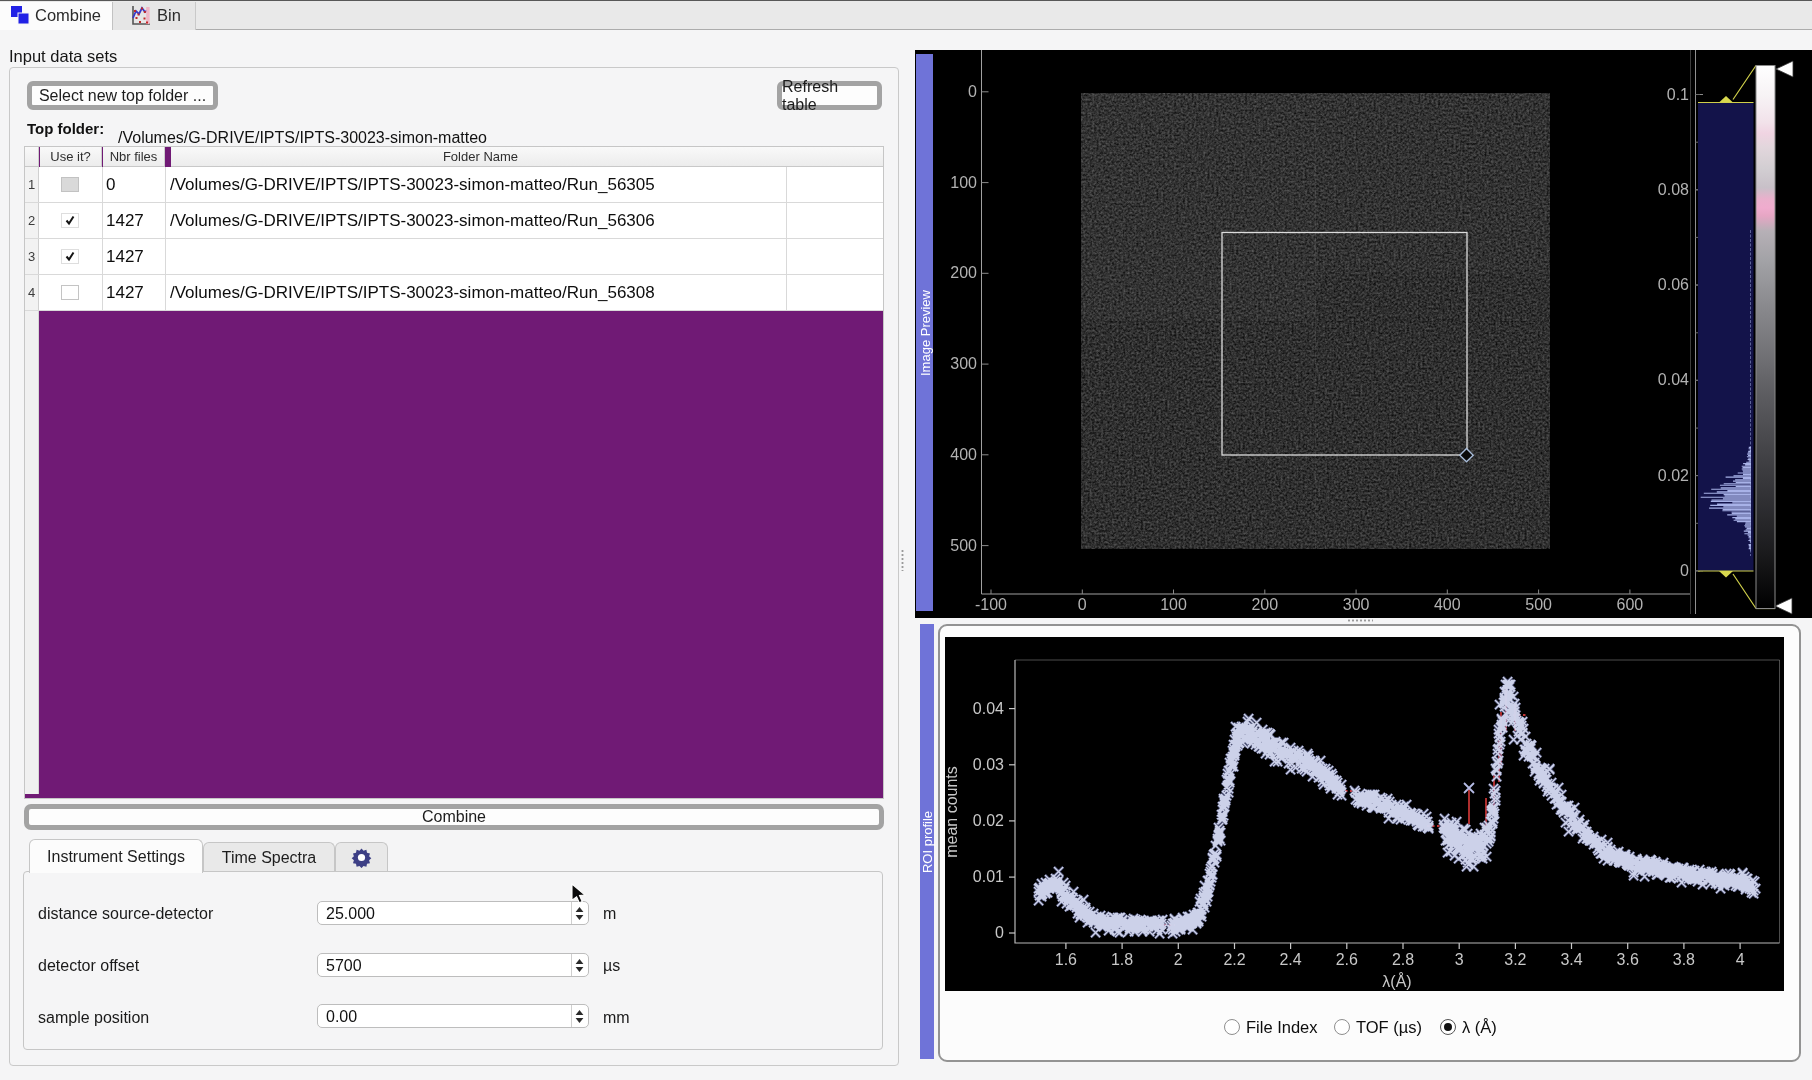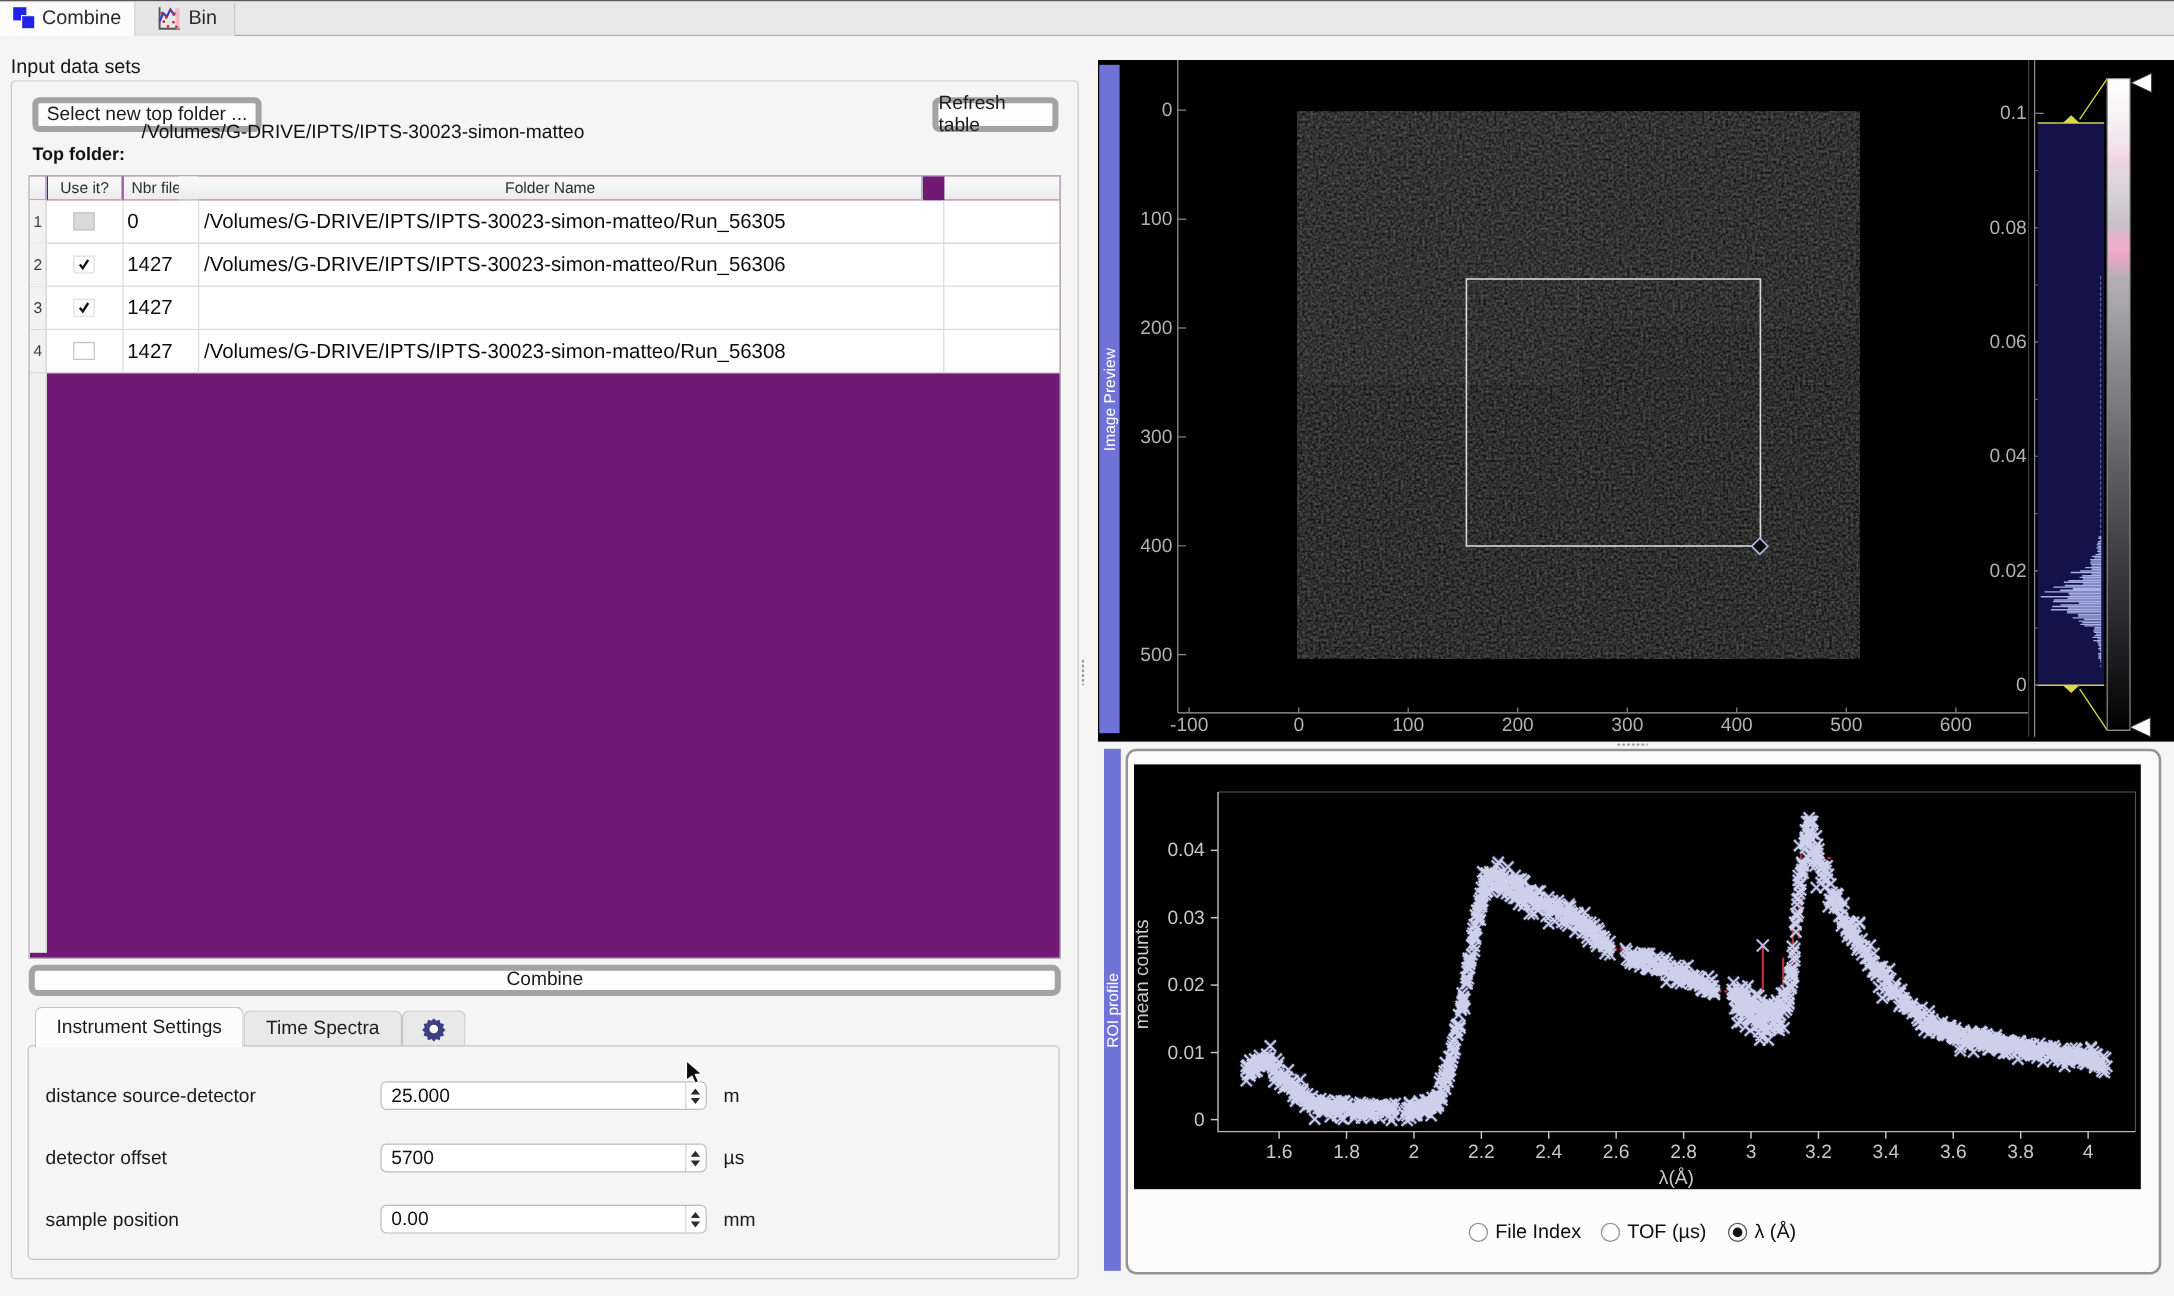--- a/index.html
+++ b/index.html
@@ -69,27 +69,27 @@
       </g>
     </svg>
     <div class="abs tabtxt" style="left:44px;top:4px">Bin</div>
   </div>
 
   <div class="abs" style="left:9px;top:47px;font-size:16.5px;color:#151515">Input data sets</div>
   <div class="abs" id="groupbox"></div>
   <div class="abs btn" style="left:27px;top:81px;width:191px;height:29px">Select new top folder ...</div>
   <div class="abs btn" style="left:777px;top:81px;width:105px;height:29px">Refresh table</div>
   <div class="abs" style="left:27px;top:120px;font-size:15px;color:#111"><b>Top folder:</b></div>
-  <div class="abs" style="left:118px;top:102px;font-size:16px;color:#111">/Volumes/G-DRIVE/IPTS/IPTS-30023-simon-matteo</div>
+  <div class="abs" style="left:118px;top:129px;font-size:16px;color:#111">/Volumes/G-DRIVE/IPTS/IPTS-30023-simon-matteo</div>
 
   <div class="abs" id="tbl">
     <div class="hdr" style="left:0;width:14px;border-right:1px solid #cdcdcd"></div>
     <div class="hdr" style="left:15px;width:62px;border-right:1px solid #cdcdcd">Use it?</div>
     <div class="hdr" style="left:78px;width:62px;border-right:1px solid #cdcdcd">Nbr files</div>
-    <div class="hdr" style="left:124px;width:620px;border-right:1px solid #cdcdcd">Folder Name</div>
+    <div class="hdr" style="left:146px;width:620px;border-right:1px solid #cdcdcd">Folder Name</div>
     <div class="hdr" style="left:762px;width:96px"></div>
     <div style="position:absolute;left:0;top:20px;width:14px;height:627px;background:#f0f0f0;border-right:1px solid #d6d6d6"></div>
 
     <div class="row" style="top:20px;height:36px">
         <div class="rn">1</div>
         <div class="cb" style="background:#d9d9d9;border:1px solid #c2c2c2"></div>
         <div class="cell" style="left:81px;top:0;height:36px">0</div>
         <div class="cell" style="left:145px;top:0;height:36px">/Volumes/G-DRIVE/IPTS/IPTS-30023-simon-matteo/Run_56305</div>
       </div>
       <div class="row" style="top:56px;height:36px">

